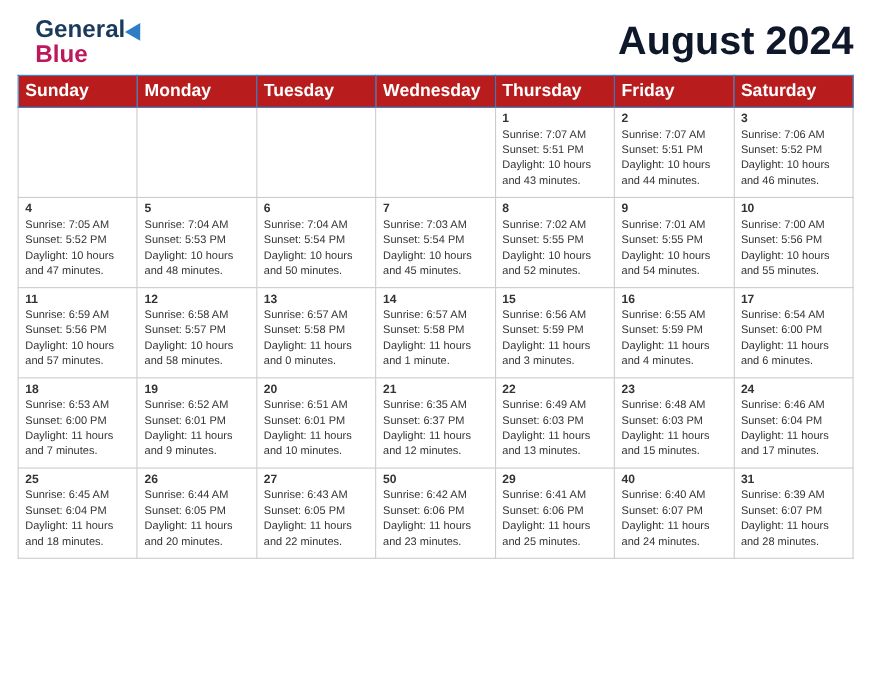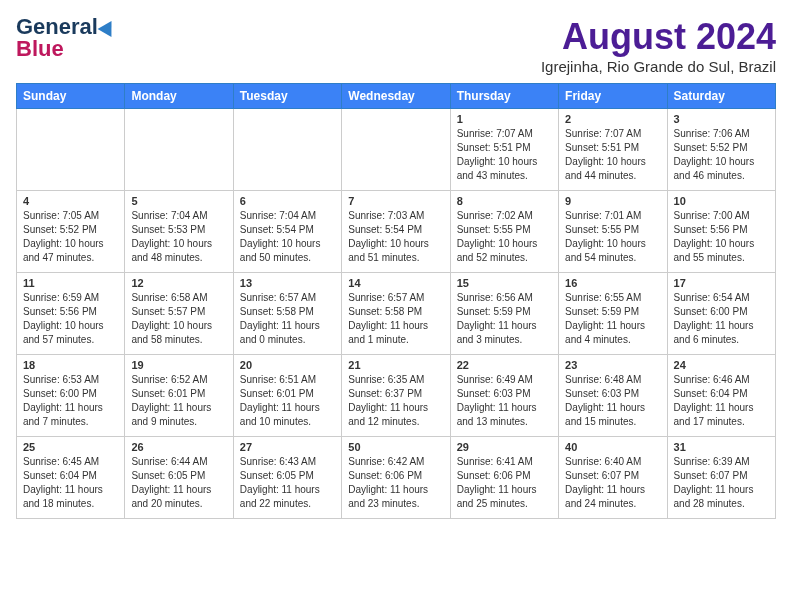--- a/index.html
+++ b/index.html
@@ -13,20 +13,21 @@
     .header {
       display: flex;
       justify-content: space-between;
       align-items: flex-start;
       margin-bottom: 8px;
     }
     .logo {
       display: flex;
       flex-direction: column;
       align-items: flex-start;
+      margin-left: 16px;
     }
     .logo-text {
       font-size: 22px;
       font-weight: bold;
       color: #1a3a5c;
       line-height: 1;
     }
     .logo-triangle {
       width: 0;
       height: 0;
@@ -40,35 +41,35 @@
     .logo-row {
       display: flex;
       align-items: center;
     }
     .title-area {
       text-align: right;
     }
     .month-title {
       font-size: 36px;
       font-weight: bold;
-      color: #4c1d95;
+      color: #0f172a;
     }
     .location {
       font-size: 15px;
       color: #333;
     }
     table {
       width: 100%;
       border-collapse: collapse;
       table-layout: fixed;
     }
     th {
-      background-color: #3b82f6;
+      background-color: #b91c1c;
       color: #fff;
-      font-size: 12px;
+      font-size: 16px;
       font-weight: bold;
       text-align: left;
       padding: 5px 6px;
       border: 1px solid #2e7ec7;
     }
     td {
       border: 1px solid #ccc;
       vertical-align: top;
       padding: 4px 6px;
       font-size: 10px;
@@ -98,21 +99,20 @@
 <div class="header">
   <div class="logo">
     <div class="logo-row">
       <span class="logo-text">General</span>
       <span class="logo-triangle"></span>
     </div>
     <span class="logo-text" style="color:#be185d;font-size:22px;font-weight:bold;">Blue</span>
   </div>
   <div class="title-area">
     <div class="month-title">August 2024</div>
-    <div class="location">Igrejinha, Rio Grande do Sul, Brazil</div>
   </div>
 </div>
 
 <table>
   <thead>
     <tr id="days-header-row">
         <th>Sunday</th>
         <th>Monday</th>
         <th>Tuesday</th>
         <th>Wednesday</th>
@@ -169,21 +169,21 @@
           <span class="cell-line">Sunrise: 7:04 AM</span>
           <span class="cell-line">Sunset: 5:54 PM</span>
           <span class="cell-line">Daylight: 10 hours</span>
           <span class="cell-line">and 50 minutes.</span>
         </td>
         <td class="filled">
           <span class="day-num">7</span>
           <span class="cell-line">Sunrise: 7:03 AM</span>
           <span class="cell-line">Sunset: 5:54 PM</span>
           <span class="cell-line">Daylight: 10 hours</span>
-          <span class="cell-line">and 51 minutes.</span>
+          <span class="cell-line">and 45 minutes.</span>
         </td>
         <td class="filled">
           <span class="day-num">8</span>
           <span class="cell-line">Sunrise: 7:02 AM</span>
           <span class="cell-line">Sunset: 5:55 PM</span>
           <span class="cell-line">Daylight: 10 hours</span>
           <span class="cell-line">and 52 minutes.</span>
         </td>
         <td class="filled">
           <span class="day-num">9</span>

